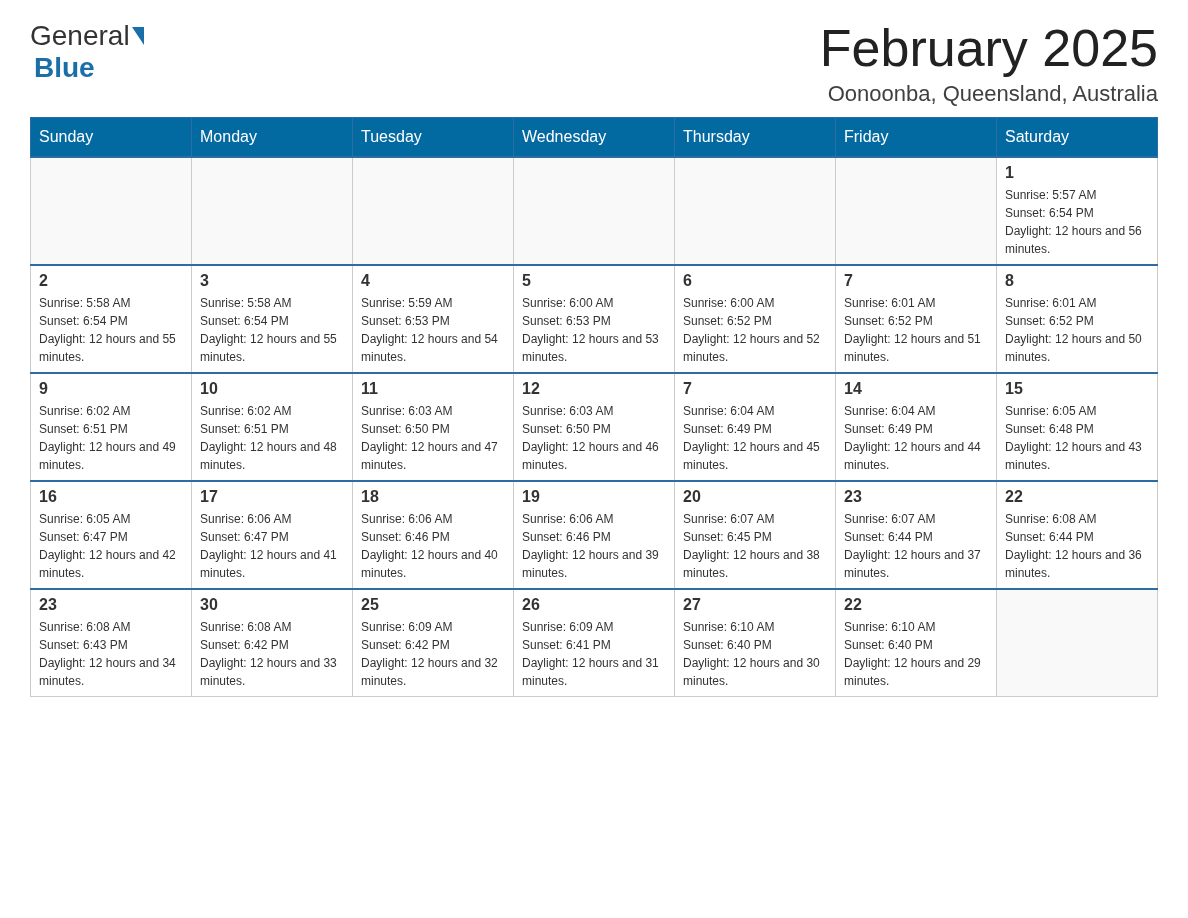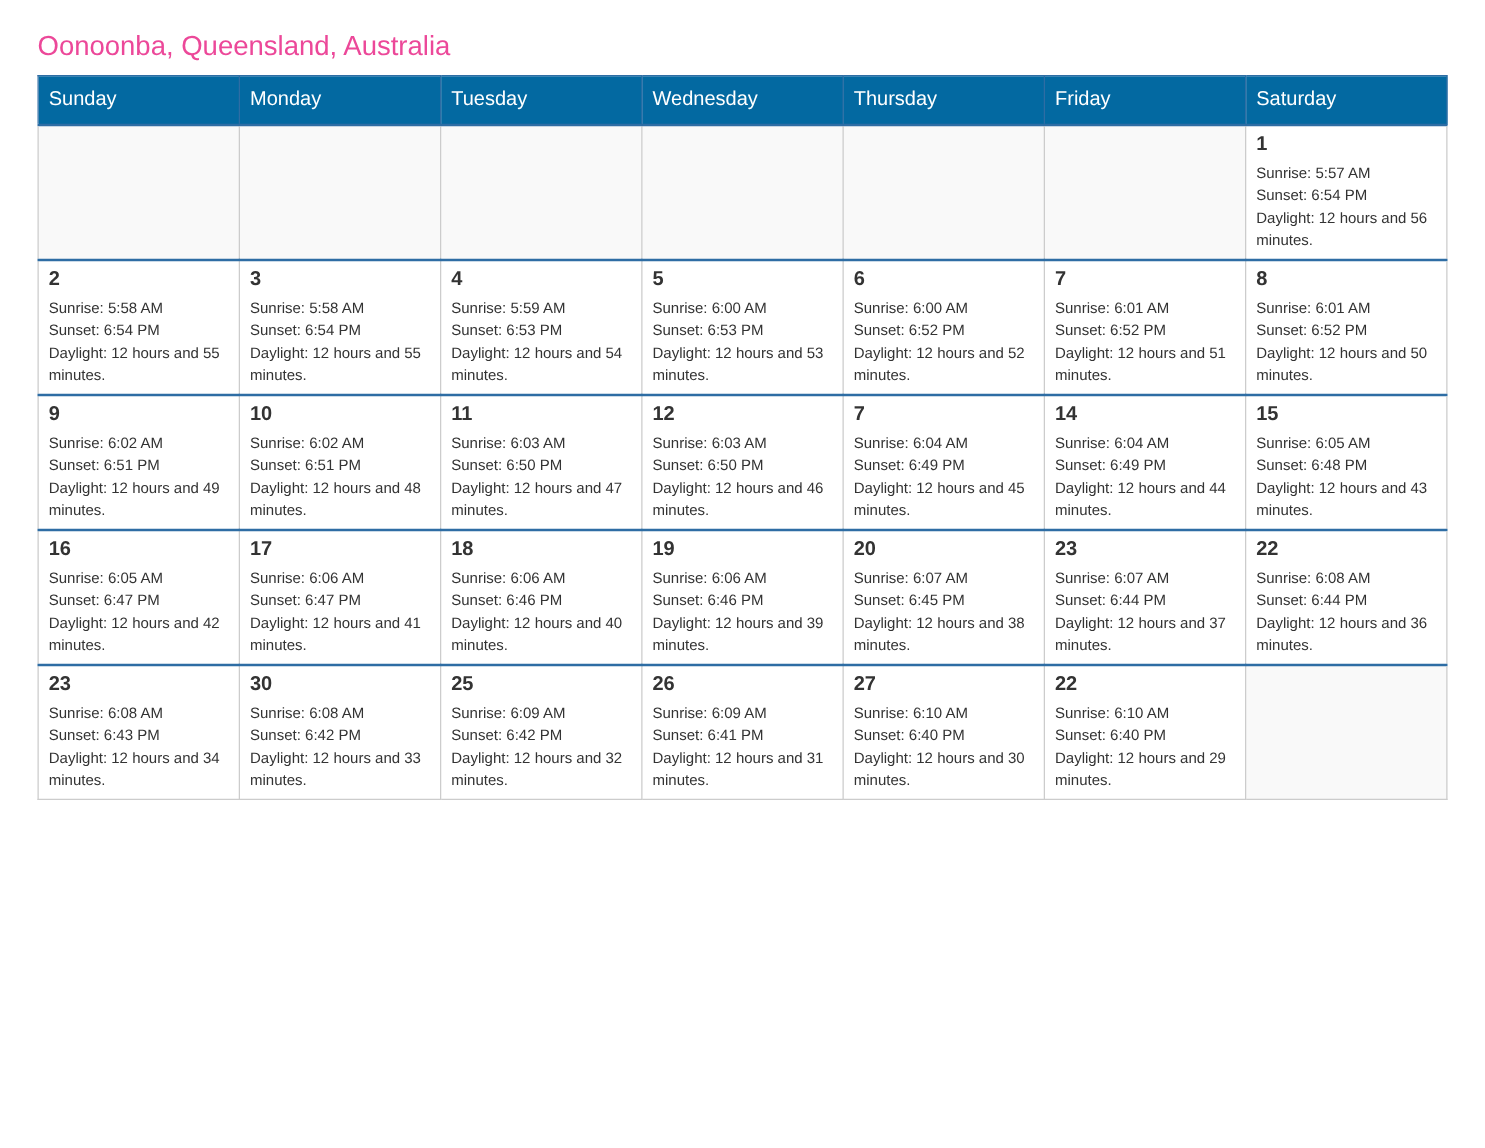--- a/index.html
+++ b/index.html
@@ -43,21 +43,21 @@
       text-align: right;
     }
     .month-title {
       font-size: 52px;
       font-weight: normal;
       color: #222;
       line-height: 1.1;
     }
     .location {
       font-size: 22px;
-      color: #ec4899;
+      color: #404040;
       margin-top: 4px;
     }
     .calendar {
       width: 100%;
       border-collapse: collapse;
       margin-top: 10px;
     }
     .calendar thead th {
       background-color: #0369a1;
       color: #fff;
@@ -91,21 +91,31 @@
       line-height: 1.5;
     }
     .empty-cell {
       background: #f9f9f9;
     }
   </style>
 </head>
 <body>
 
 <div class="header">
+  <div class="logo">
+    <div class="logo-text">
+      <span class="logo-general">General</span>
+      <span class="logo-arrow"></span>
+    </div>
+    <div style="margin-left:4px;">
+      <span class="logo-blue" style="font-size:28px;">Blue</span>
+    </div>
+  </div>
   <div class="title-section">
+    <div class="month-title">February 2025</div>
     <div class="location">Oonoonba, Queensland, Australia</div>
   </div>
 </div>
 
 <table class="calendar">
   <thead>
     <tr>
     <th>Sunday</th>
         <th>Monday</th>
         <th>Tuesday</th>

